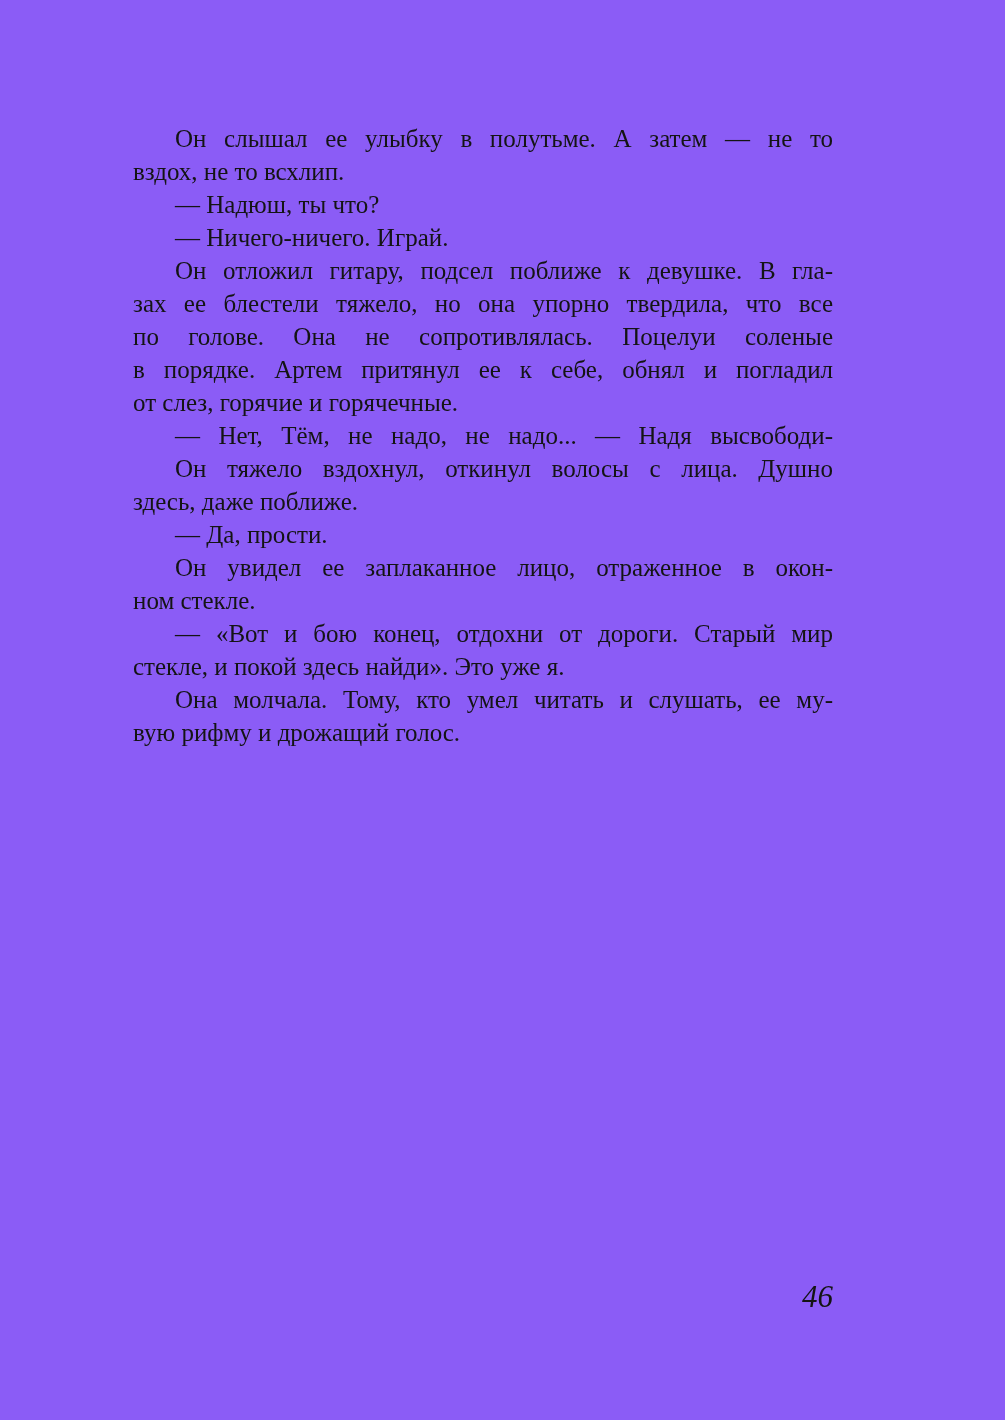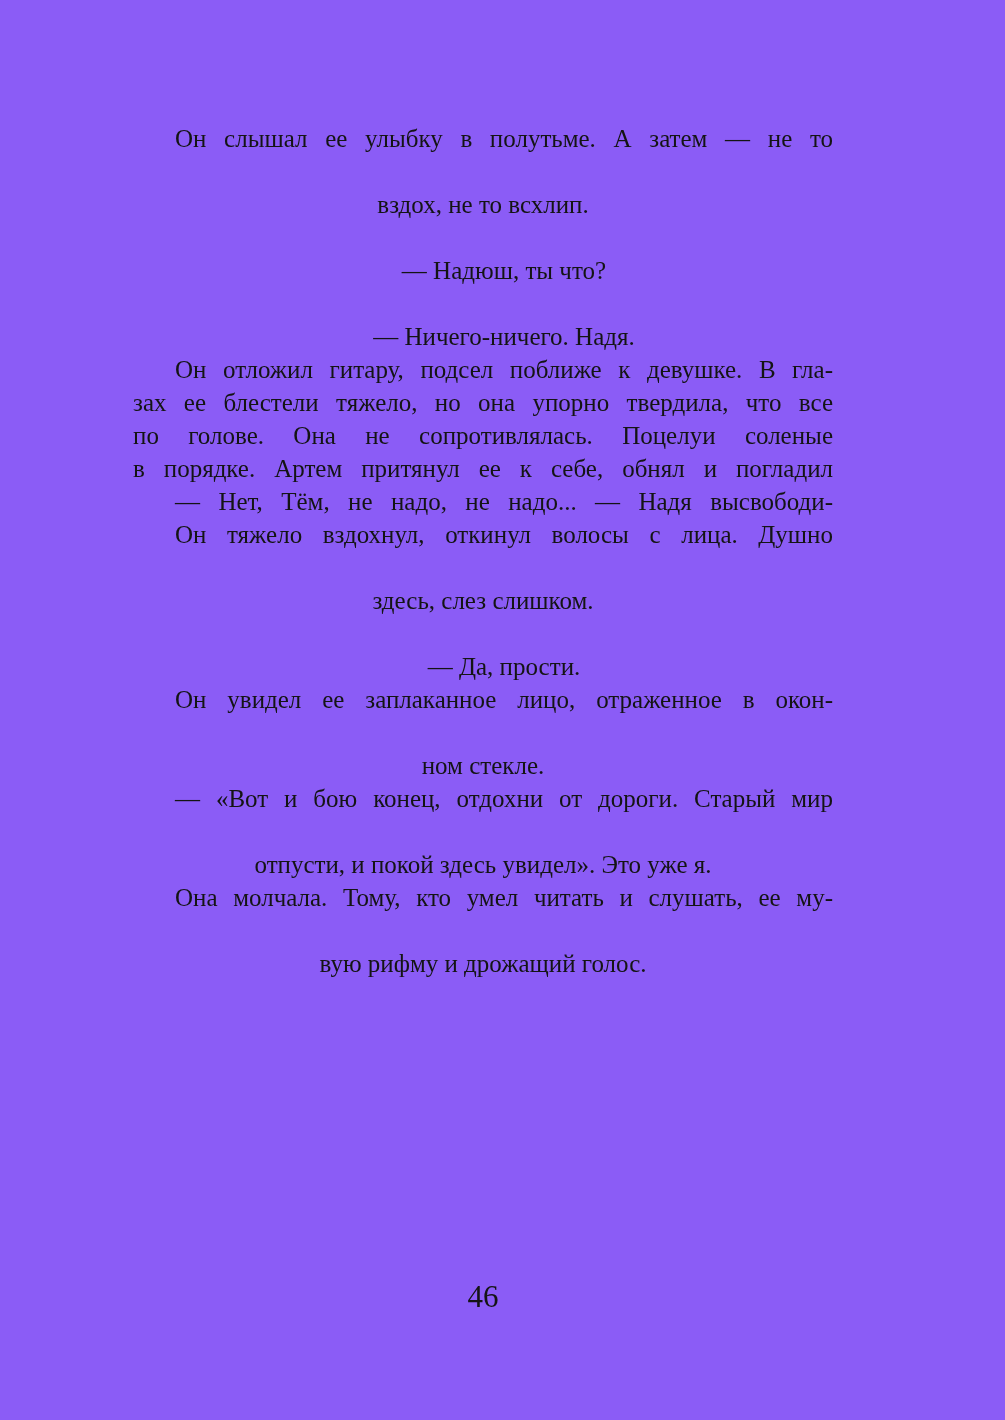--- a/index.html
+++ b/index.html
@@ -28,75 +28,76 @@
   .paragraph {
     margin: 0;
     padding: 0;
   }
   .line {
     text-align: justify;
     text-align-last: justify;
     white-space: normal;
   }
   .line.last {
-    text-align: center;
+    text-align: left;
     text-align-last: auto;
-    margin-top: 33px;
   }
   .line.indent {
     text-indent: 42px;
   }
   .page-number {
     position: absolute;
     left: 133px;
     top: 1280px;
     width: 700px;
-    text-align: center;
+    text-align: right;
     font-size: 31px;
     line-height: 33px;
+    font-style: italic;
   }
 </style>
 </head>
 <body>
 
 <div class="page">
   <div class="text-block" id="text-block">
       <div class="paragraph">
         <div class="line indent">Он слышал ее улыбку в полутьме. А затем — не то</div>
         <div class="line last">вздох, не то всхлип.</div>
       </div>
       <div class="paragraph">
         <div class="line indent last">— Надюш, ты что?</div>
       </div>
       <div class="paragraph">
-        <div class="line indent last">— Ничего-ничего. Надя.</div>
+        <div class="line indent last">— Ничего-ничего. Играй.</div>
       </div>
       <div class="paragraph">
         <div class="line indent">Он отложил гитару, подсел поближе к девушке. В гла-</div>
         <div class="line">зах ее блестели тяжело, но она упорно твердила, что все</div>
         <div class="line">по голове. Она не сопротивлялась. Поцелуи соленые</div>
         <div class="line">в порядке. Артем притянул ее к себе, обнял и погладил</div>
+        <div class="line last">от слез, горячие и горячечные.</div>
       </div>
       <div class="paragraph">
         <div class="line indent">— Нет, Тём, не надо, не надо... — Надя высвободи-</div>
       </div>
       <div class="paragraph">
         <div class="line indent">Он тяжело вздохнул, откинул волосы с лица. Душно</div>
-        <div class="line last">здесь, слез слишком.</div>
+        <div class="line last">здесь, даже поближе.</div>
       </div>
       <div class="paragraph">
         <div class="line indent last">— Да, прости.</div>
       </div>
       <div class="paragraph">
         <div class="line indent">Он увидел ее заплаканное лицо, отраженное в окон-</div>
         <div class="line last">ном стекле.</div>
       </div>
       <div class="paragraph">
         <div class="line indent">— «Вот и бою конец, отдохни от дороги. Старый мир</div>
-        <div class="line last">отпусти, и покой здесь увидел». Это уже я.</div>
+        <div class="line last">стекле, и покой здесь найди». Это уже я.</div>
       </div>
       <div class="paragraph">
         <div class="line indent">Она молчала. Тому, кто умел читать и слушать, ее му-</div>
         <div class="line last">вую рифму и дрожащий голос.</div>
       </div>
     </div>
   <div class="page-number">46</div>
 </div>
 
 </body></html>

